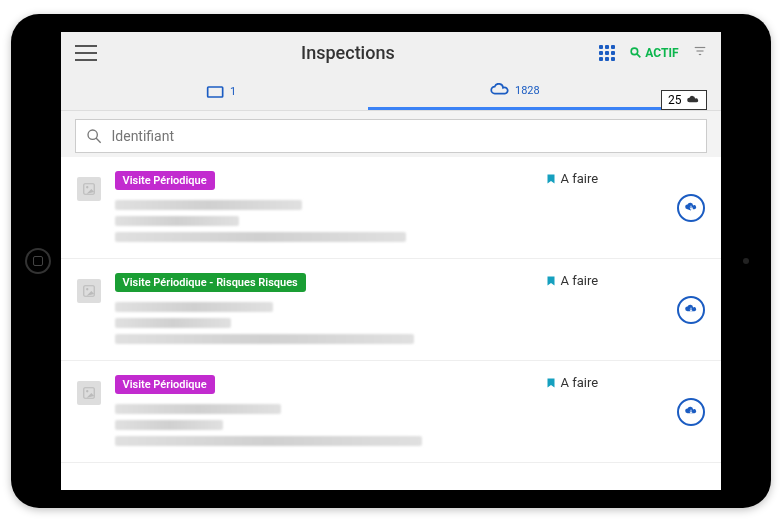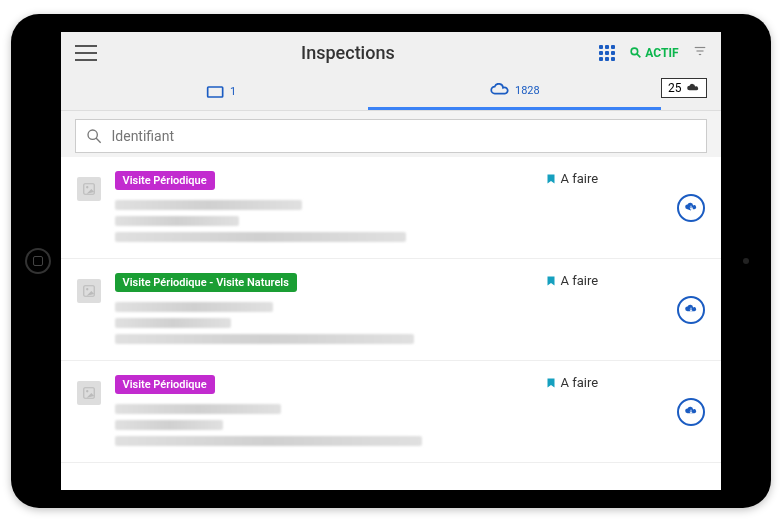--- a/index.html
+++ b/index.html
@@ -16,21 +16,21 @@
   .title { flex:1; text-align:center; font-size:18px; font-weight:500; color:#333; }
   .header-right { display:flex; align-items:center; gap:14px; }
   .apps-icon { width:16px; height:16px; display:grid; grid-template-columns:repeat(3,1fr); gap:2px; cursor:pointer;}
   .apps-icon span { background:#1b5cc2; border-radius:1px; }
   .actif { color:#0cb64d; font-weight:700; font-size:12px; display:flex; align-items:center; gap:3px; cursor:pointer;}
   .filter-icon { cursor:pointer; color:#888; }
 
   .tabs { display:flex; align-items:flex-end; background:#f0f0f0; border-bottom:1px solid #ddd; padding: 0 14px; height:38px; }
   .tab { flex:1; display:flex; align-items:center; justify-content:center; gap:4px; height:100%; cursor:pointer; color:#1b5cc2; font-size:13px; }
   .tab.active { border-bottom:3px solid #3b82f6; }
-  .pager { border:1px solid #333; padding:2px 6px; font-size:12px; display:flex; align-items:center; gap:4px; background:#fff; margin-bottom:12px;}
+  .pager { border:1px solid #333; padding:2px 6px; font-size:12px; display:flex; align-items:center; gap:4px; background:#fff; margin-bottom:0;}
 
   .searchbar { margin:8px 14px 4px; background:#fff; border:1px solid #ccc; display:flex; align-items:center; padding:8px 10px; gap:10px;justify-content:space-between;}
   .searchbar input { border:none; outline:none; flex:1; font-size:14px; color:#555; background:transparent;}
 
   .list { flex:1; overflow-y:auto; background:#fff; }
   .item { display:flex; padding:12px 16px 16px; border-bottom:1px solid #eee; gap:14px; position:relative;}
   .thumb { width:24px; height:24px; background:#ddd; border-radius:2px; display:flex; align-items:center; justify-content:center; color:#aaa; flex-shrink:0; margin-top:8px;}
   .content { flex:1; }
   .badge { display:inline-block; color:#fff; font-size:11px; font-weight:600; padding:3px 8px; border-radius:3px; margin-bottom:6px;}
   .blur-lines { display:flex; flex-direction:column; gap:6px; margin-top:4px;}
@@ -147,21 +147,21 @@
 
       <div class="item">
         <div class="thumb">
           <svg width="14" height="14" viewBox="0 0 24 24" fill="#bbb">
               <rect x="3" y="3" width="18" height="18" rx="2" fill="none" stroke="#bbb" stroke-width="2"></rect>
               <circle cx="9" cy="9" r="2"></circle>
               <path d="M21 17l-5-5-8 8"></path>
             </svg>
         </div>
         <div class="content">
-          <span class="badge" style="background: rgb(26, 158, 52);">Visite Périodique - Visite Naturels</span>
+          <span class="badge" style="background: rgb(26, 158, 52);">Visite Périodique - Risques Risques</span>
           <div class="blur-lines">
             <div class="blur" style="width:38%"></div>
             <div class="blur" style="width:28%"></div>
             <div class="blur" style="width:72%"></div>
           </div>
         </div>
         <div class="status-col">
           <svg width="12" height="14" viewBox="0 0 24 24" fill="#16a0bf">
               <path d="M5 3h14v18l-7-5-7 5V3z"></path>
             </svg>

